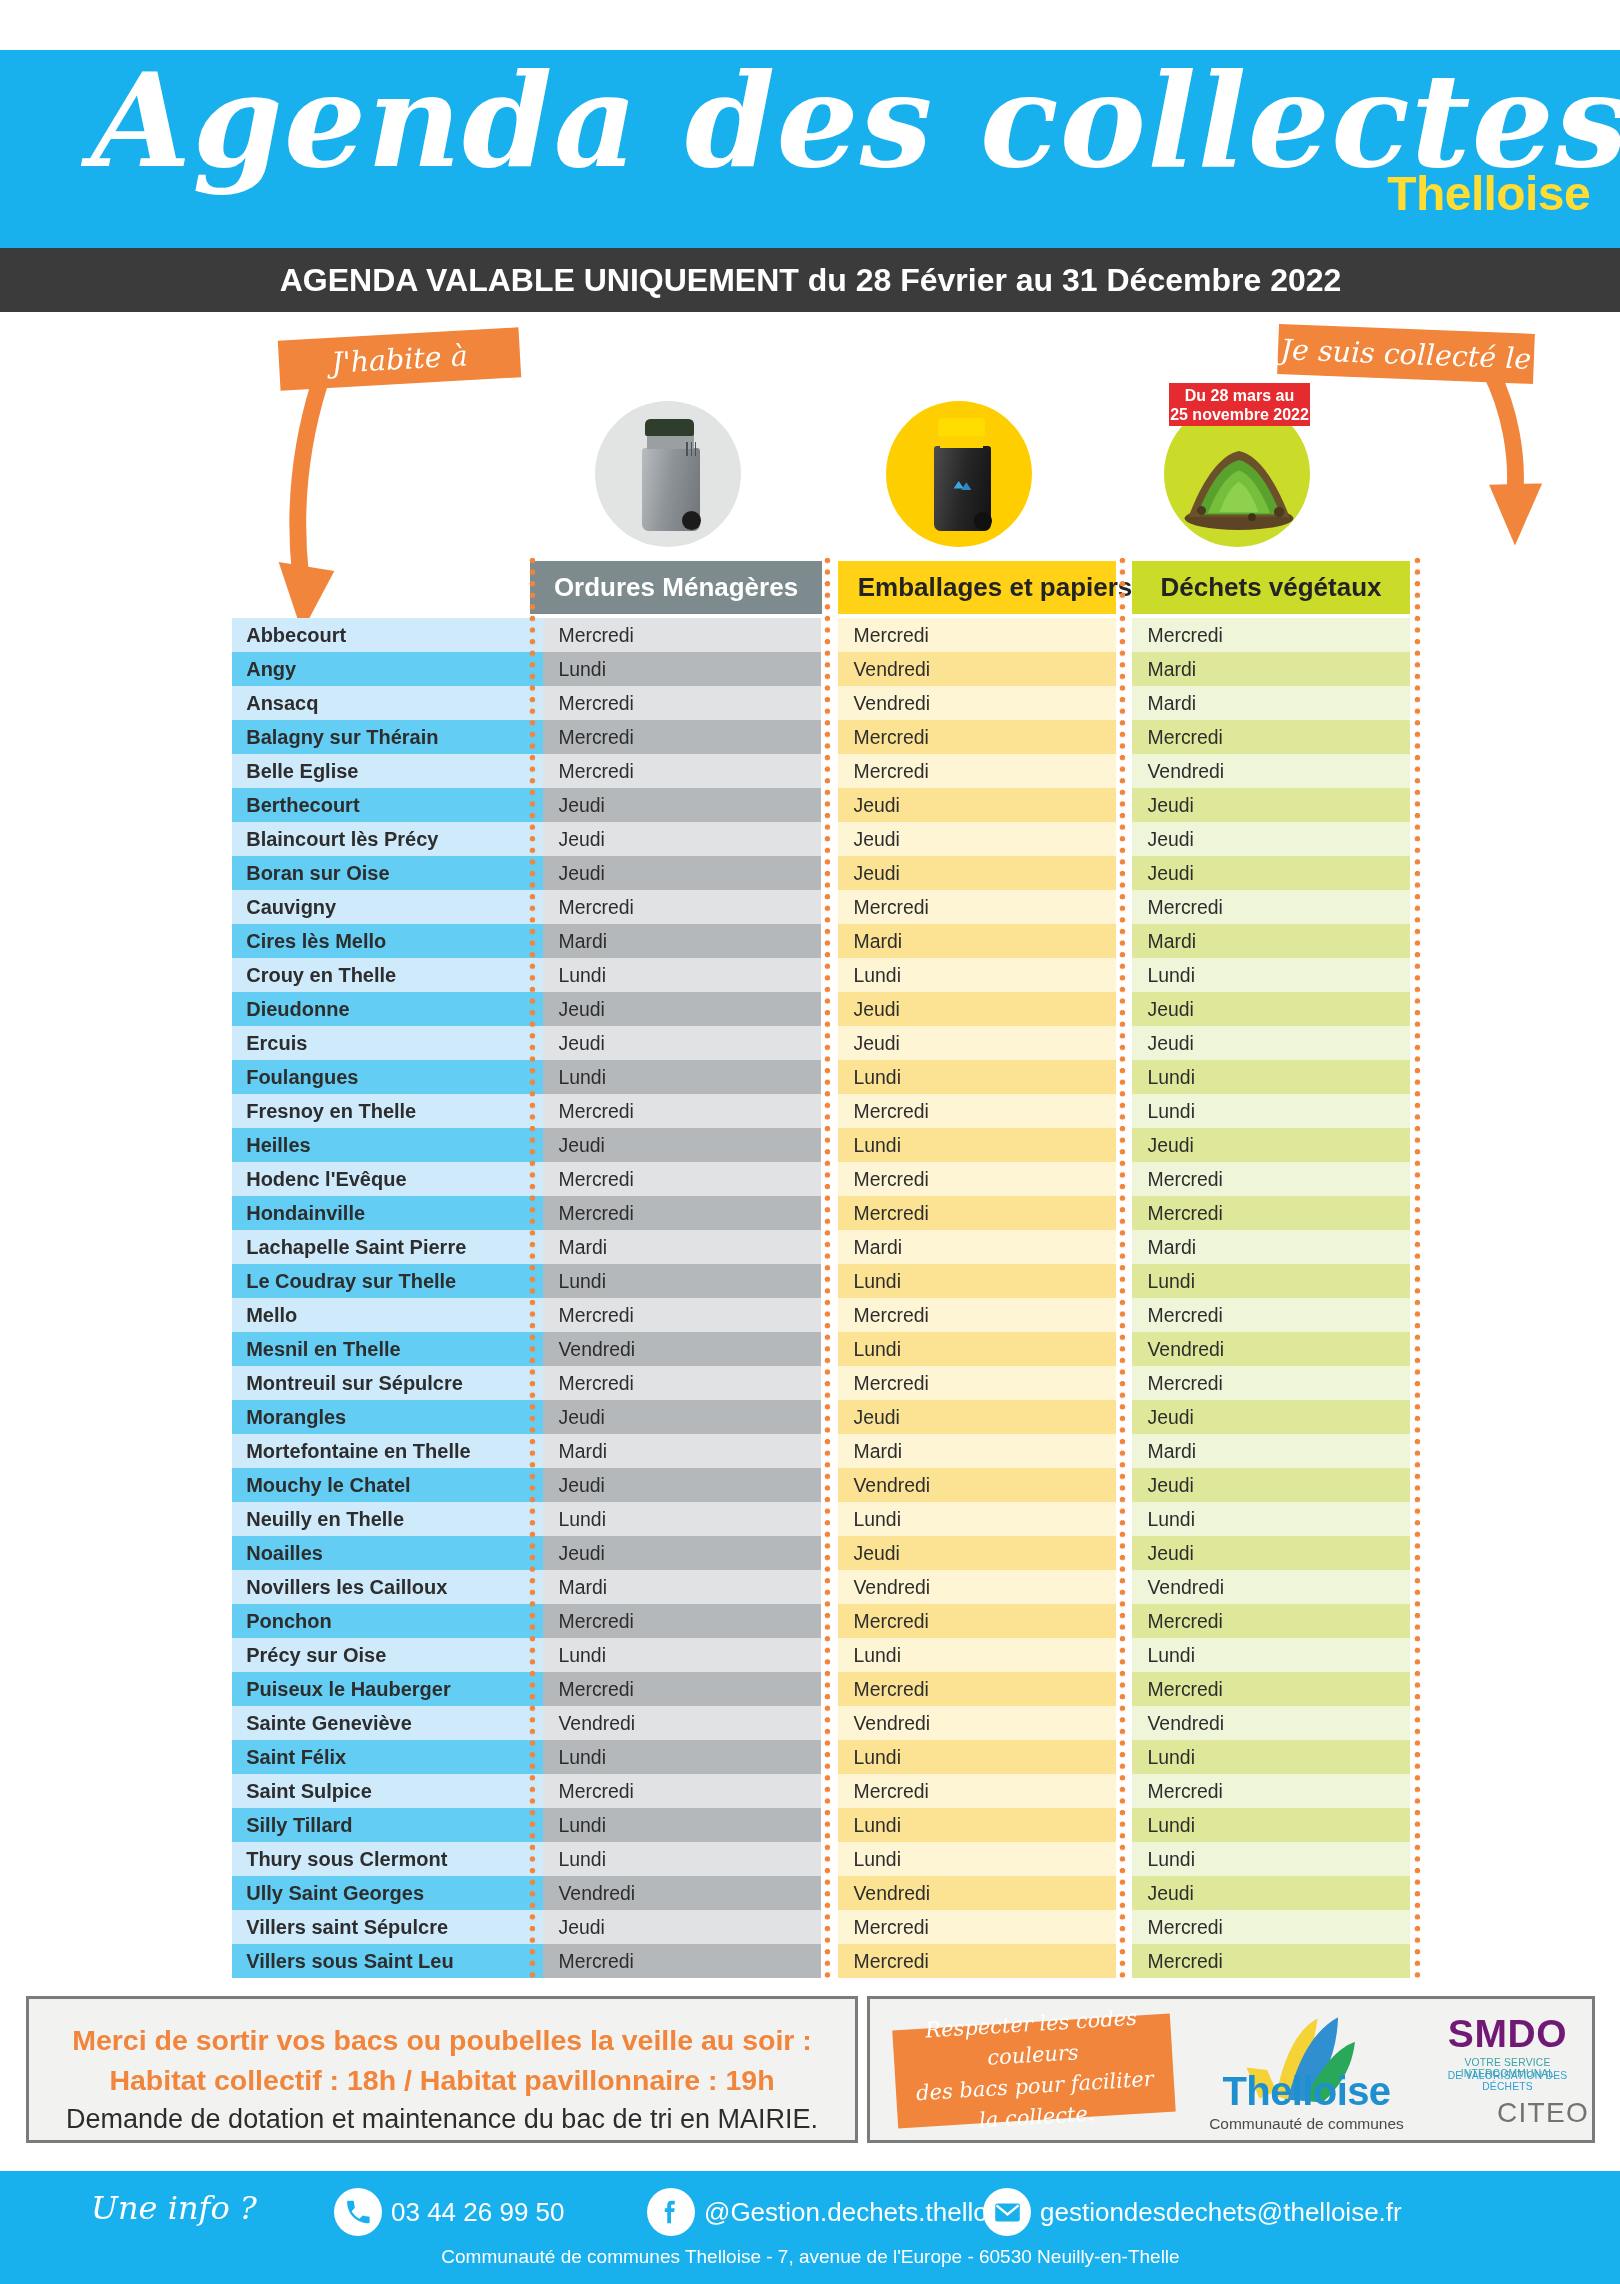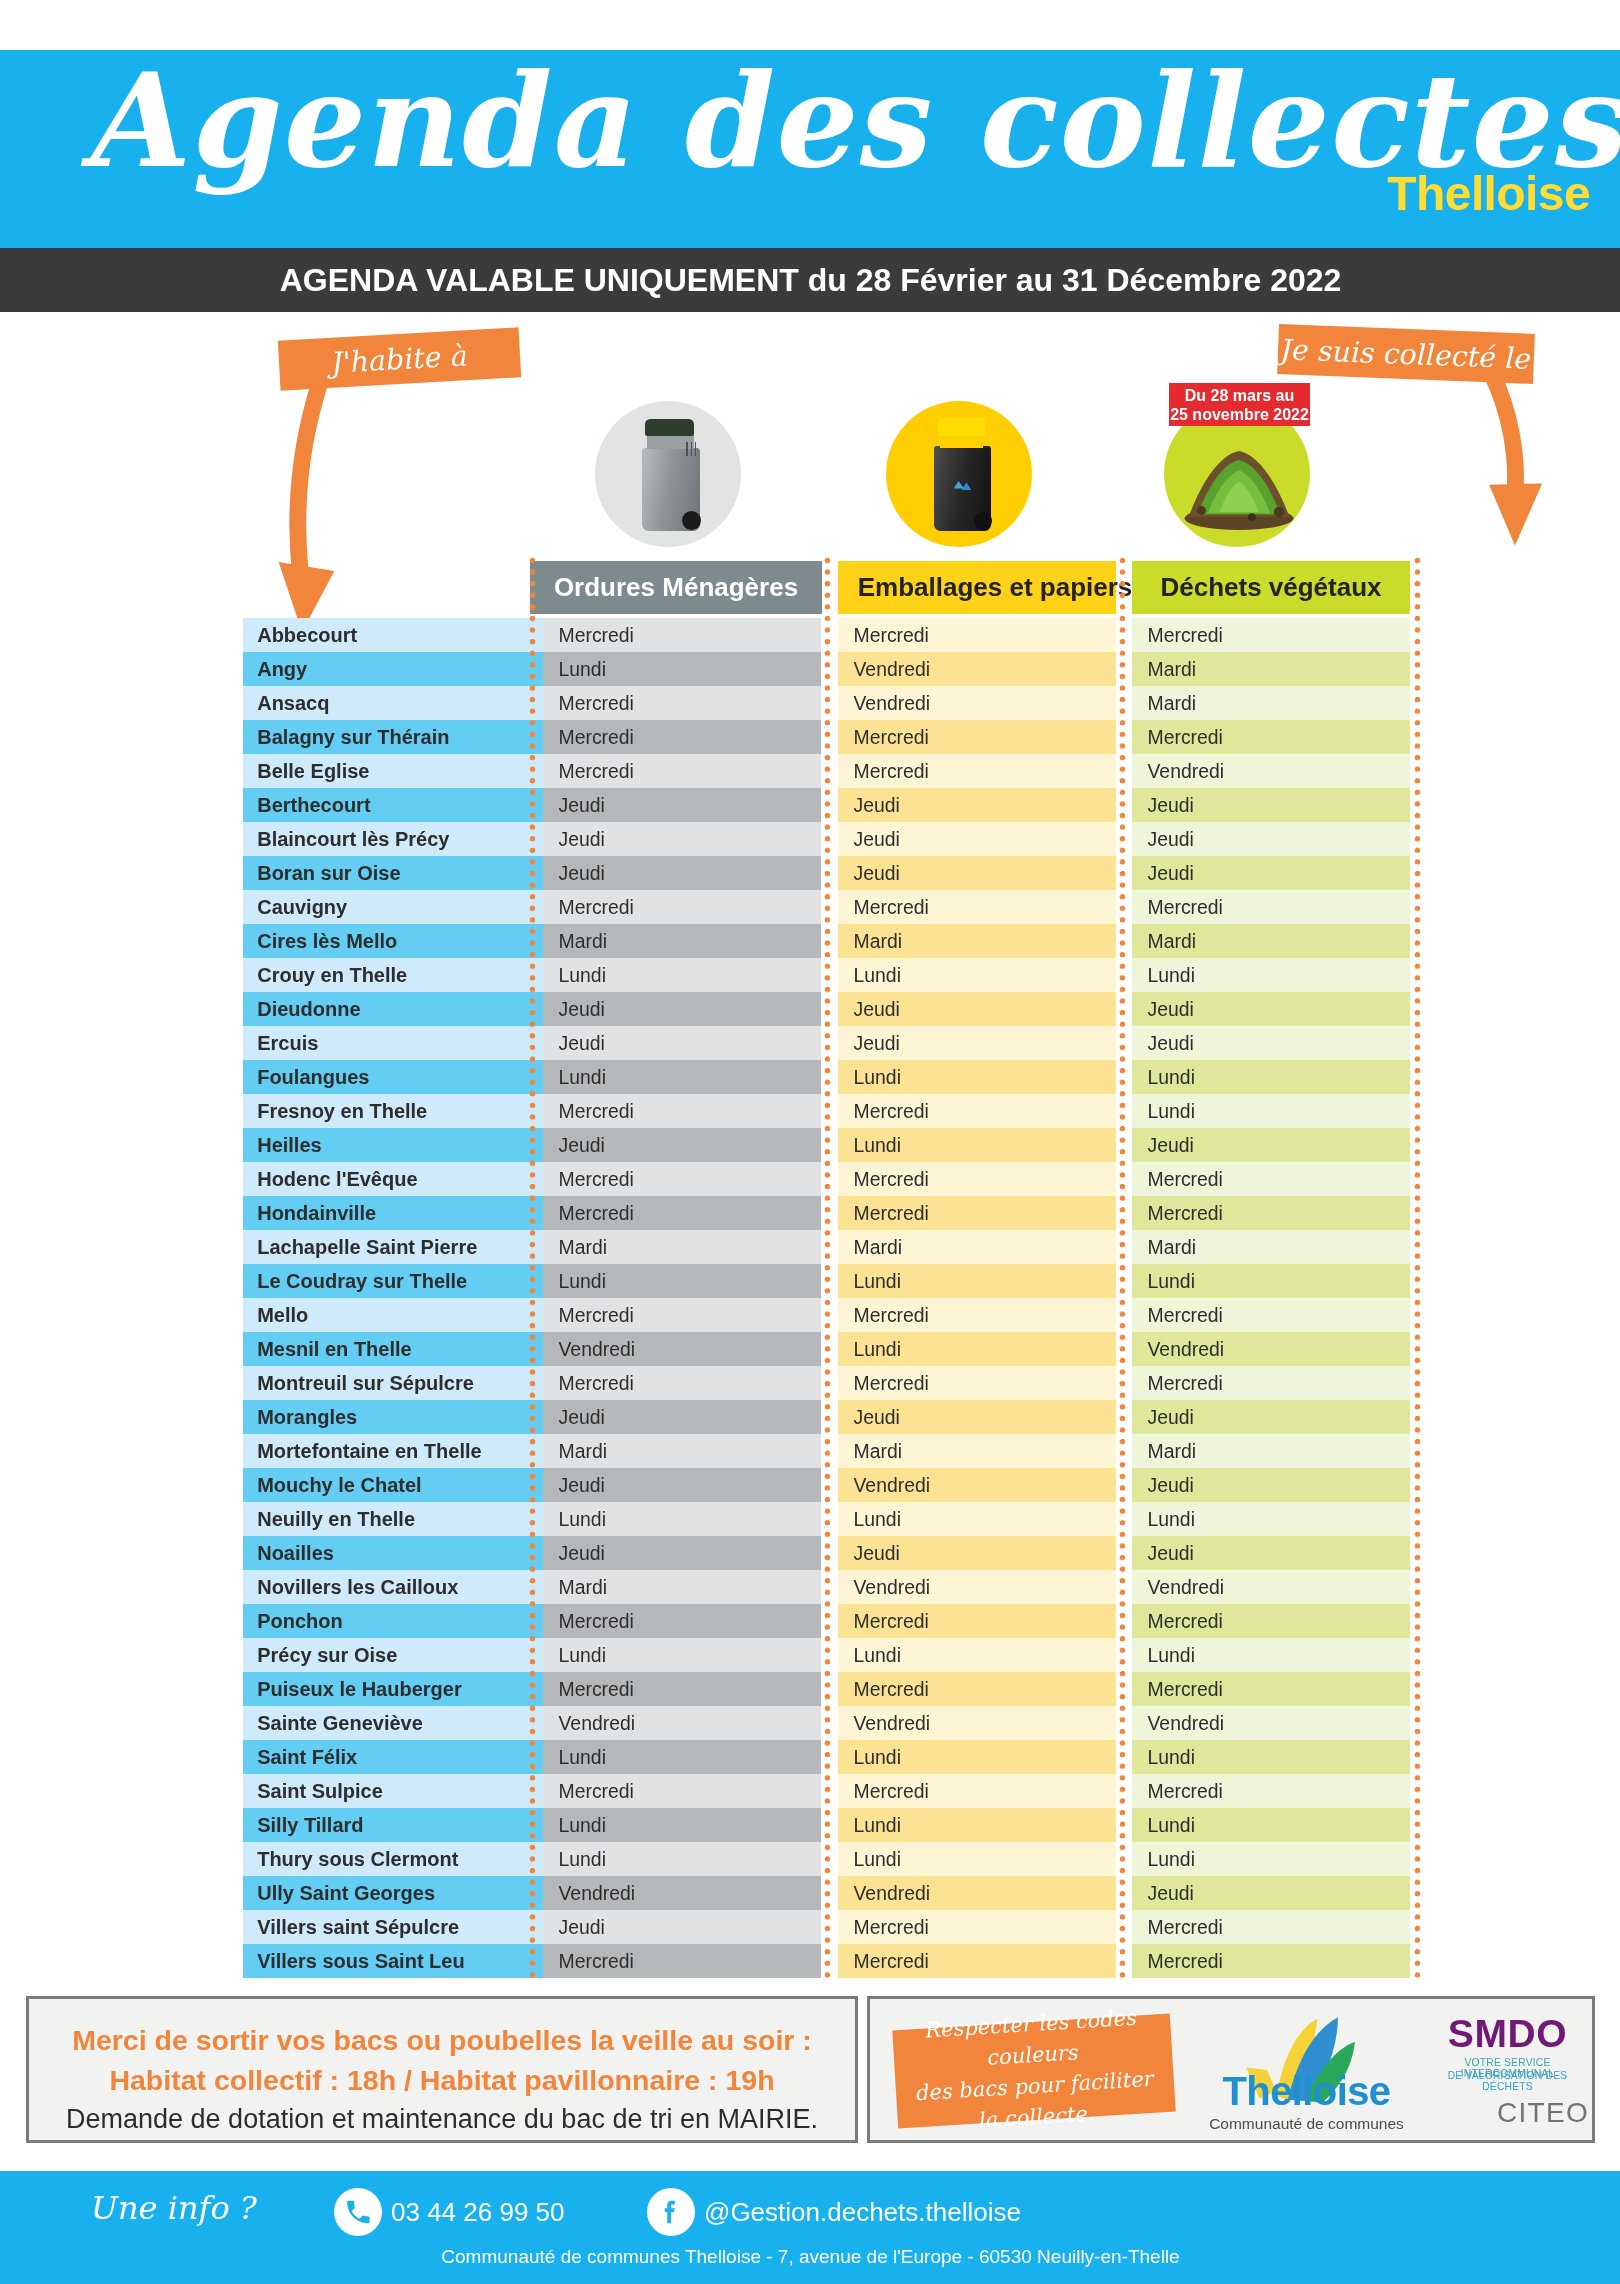--- a/index.html
+++ b/index.html
@@ -161,21 +161,21 @@
     display: flex;
   }
   .cell {
     position: absolute; top: 0; height: 34px;
     display: flex; align-items: center;
     font-size: 19.4px;
     color: #2d2d2d;
     white-space: nowrap;
     overflow: hidden;
   }
-  .c-name { left: 243px;  width: 317px; padding-left: 14.2px; font-weight: 700; font-size: 20px; }
+  .c-name { left: 232px;  width: 317px; padding-left: 14.2px; font-weight: 700; font-size: 20px; }
   .c-om   { left: 543px;  width: 278px; padding-left: 15.5px; }
   .c-emb  { left: 838px; width: 278px; padding-left: 15.5px; }
   .c-veg  { left: 1132px; width: 278px; padding-left: 15.5px; }
 
   .trow.even .c-name { background: #cfeafb; }
   .trow.odd  .c-name { background: #63cdf3; }
   .trow.even .c-om   { background: #e0e2e3; }
   .trow.odd  .c-om   { background: #b5b8ba; }
   .trow.even .c-emb  { background: #fdf5d4; }
   .trow.odd  .c-emb  { background: #fbe393; }
@@ -655,16 +655,25 @@
 
   <div class="contact-item ci-fb">
     <span class="circ-icon">
       <svg width="30" height="30" viewBox="0 0 24 24">
           <path fill="#18b0ed" d="M15 3h-2.5C10 3 9 4.6 9 6.6V9H7v3h2v9h3v-9h2.4l.6-3H12V6.9c0-.6.3-.9 1-.9h2V3z"></path>
         </svg>
     </span>
     <span>@Gestion.dechets.thelloise</span>
   </div>
 
+  <div class="contact-item ci-mail">
+    <span class="circ-icon">
+      <svg width="31" height="31" viewBox="0 0 24 24">
+          <rect x="2.5" y="5" width="19" height="14" rx="1.5" fill="#18b0ed"></rect>
+          <path d="M3.5 6.5 L12 13.5 L20.5 6.5" stroke="#ffffff" stroke-width="1.8" fill="none"></path>
+        </svg>
+    </span>
+    <span>gestiondesdechets@thelloise.fr</span>
+  </div>
 
   <div class="addr-line">Communauté de communes Thelloise - 7, avenue de l'Europe - 60530 Neuilly-en-Thelle</div>
 </div>
 
 
 </body></html>

